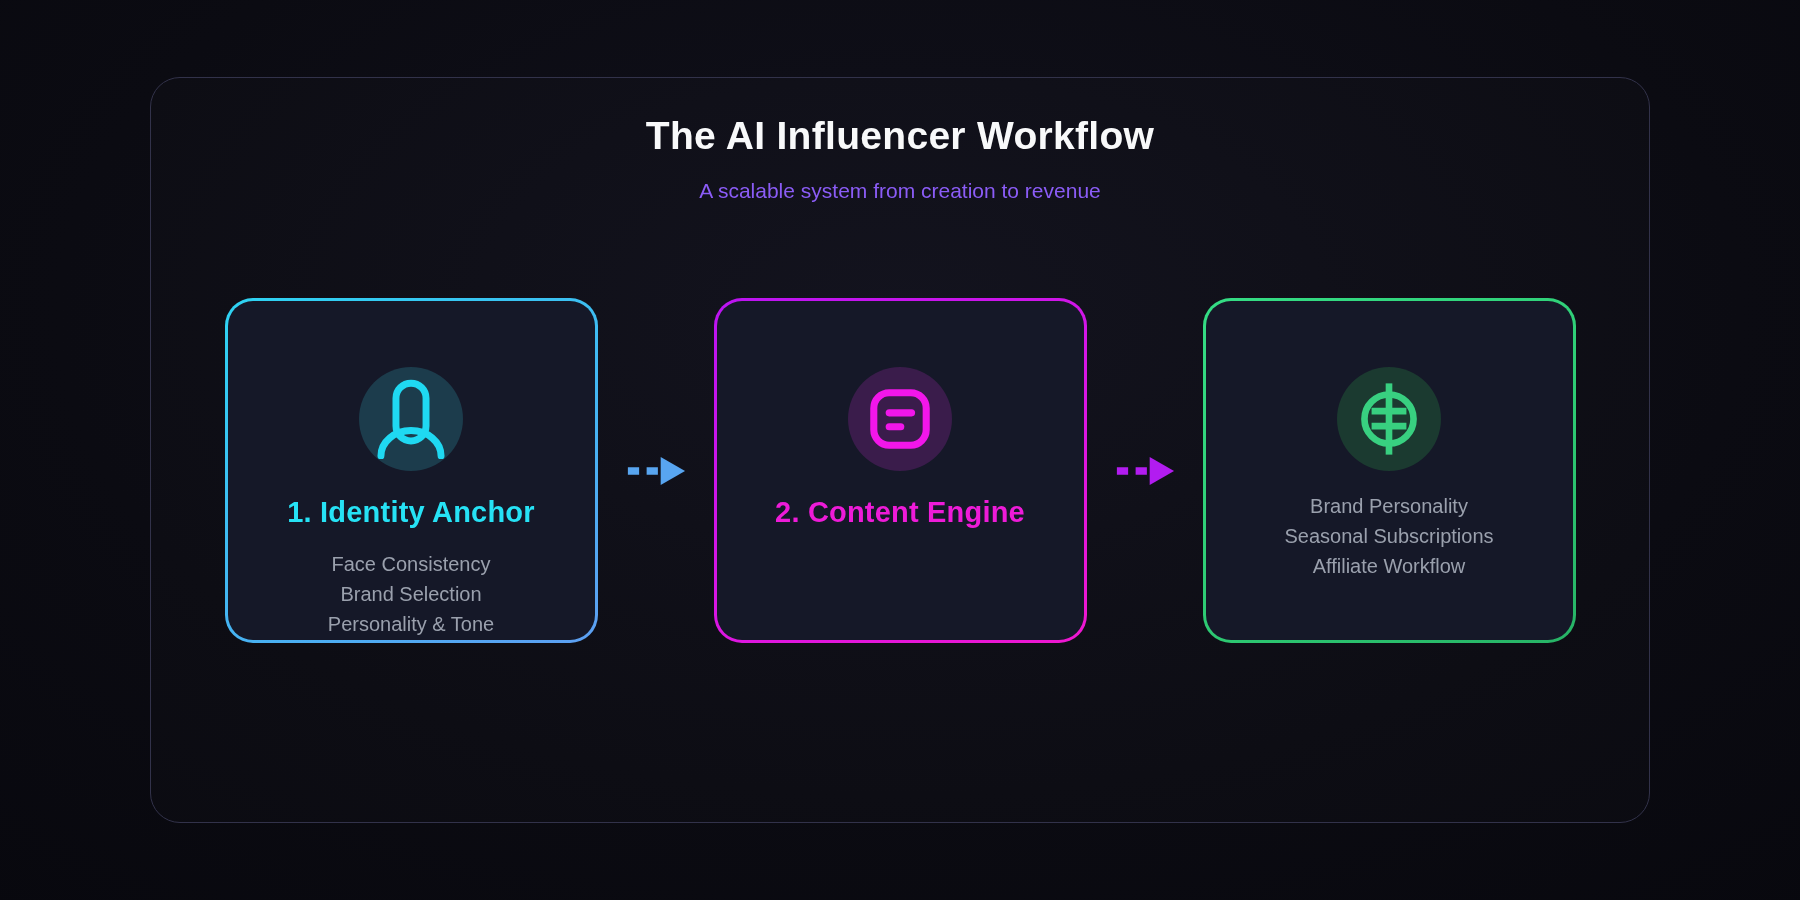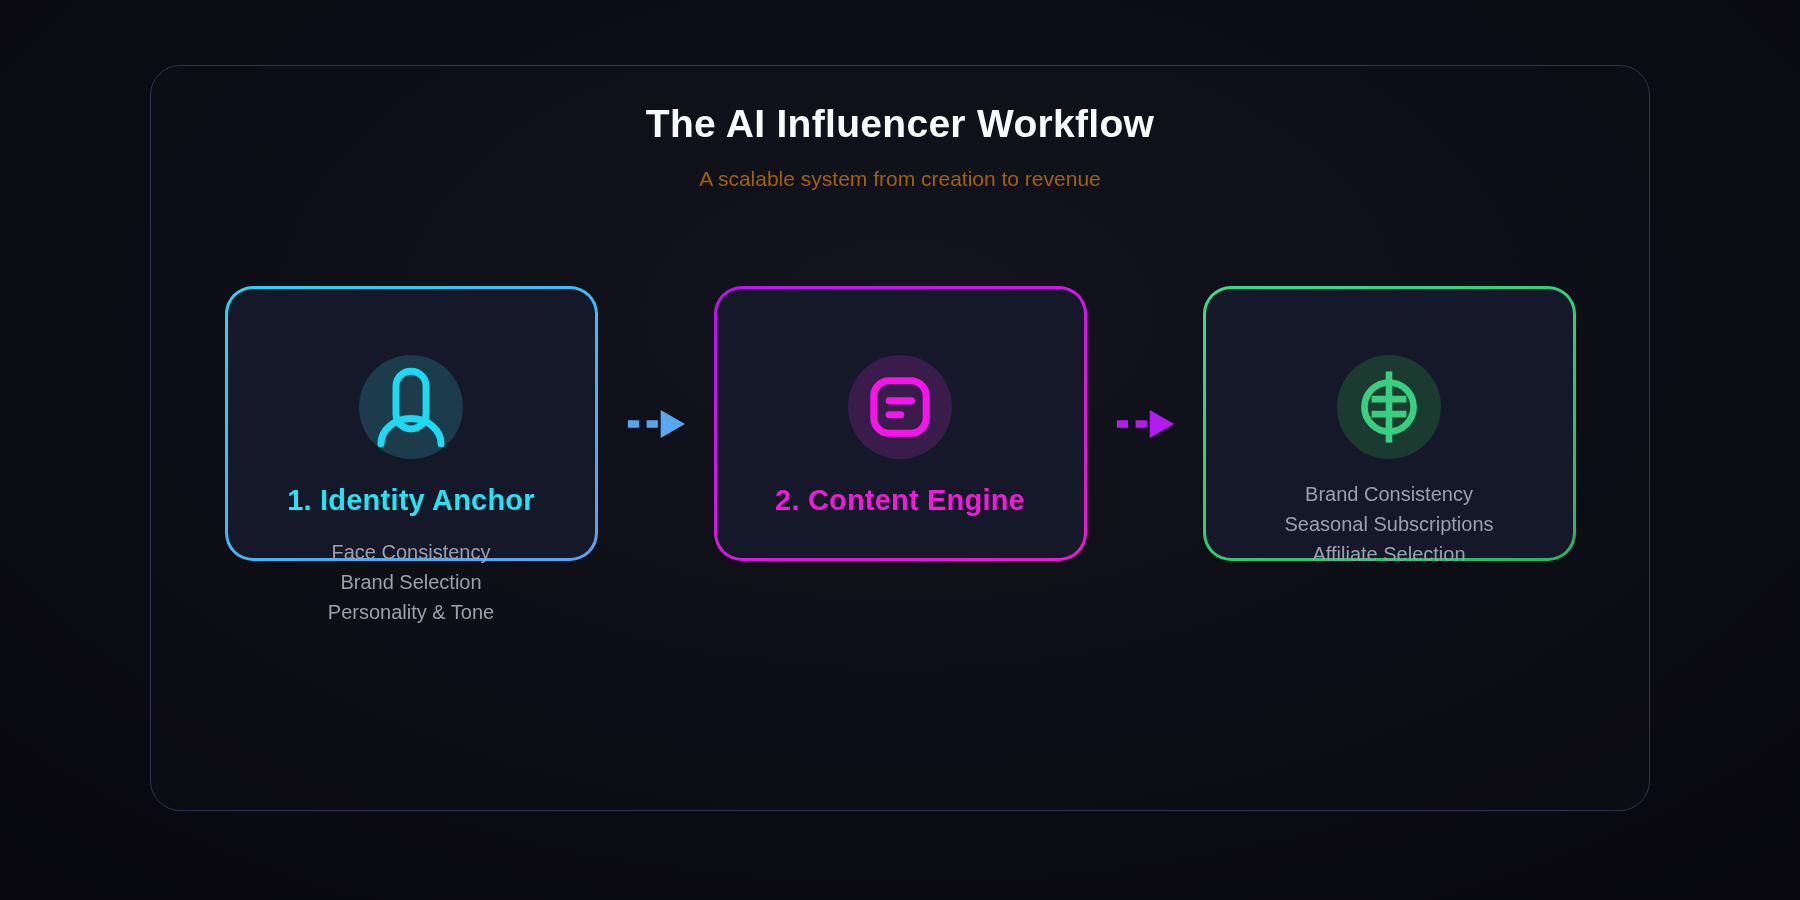--- a/index.html
+++ b/index.html
@@ -4,42 +4,42 @@
 <style>
   html, body { margin: 0; padding: 0; }
   body {
     width: 1800px; height: 900px;
     position: relative; overflow: hidden;
     background: radial-gradient(ellipse 1400px 800px at 50% 35%, #11111c 0%, #0b0b12 60%, #08080e 100%);
     font-family: "Liberation Sans", sans-serif;
   }
 
   .frame {
-    position: absolute; left: 150px; top: 65px;
+    position: absolute; left: 150px; top: 77px;
     width: 1500px; height: 746px; box-sizing: border-box;
     border: 1.5px solid #32324a; border-radius: 30px;
     background: rgba(255,255,255,0.012);
   }
 
   .page-title {
     margin: 36px 0 0; text-align: center;
     font-size: 39px; font-weight: bold; color: #f8f9fa; letter-spacing: 0.3px;
   }
   .page-subtitle {
     margin: 21px 0 0; text-align: center;
-    font-size: 21px; font-weight: 400; color: #a16207;
+    font-size: 21px; font-weight: 400; color: #8b5cf6;
   }
 
   .cards-row {
     position: absolute; left: 0; top: 220px; width: 100%;
     display: flex; justify-content: center; align-items: center;
   }
 
   .card {
-    width: 373px; height: 275px; box-sizing: border-box;
+    width: 373px; height: 345px; box-sizing: border-box;
     border-radius: 28px; border: 3px solid transparent;
     display: flex; flex-direction: column; align-items: center;
   }
   .card--identity {
     background: linear-gradient(#151828,#151828) padding-box,
                 linear-gradient(150deg,#2ed3f2 0%, #43b6f2 55%, #5d9ff2 100%) border-box;
   }
   .card--content {
     background: linear-gradient(#151828,#151828) padding-box,
                 linear-gradient(150deg,#bb14f2 0%, #d916e4 55%, #ef17d0 100%) border-box;
@@ -127,20 +127,20 @@
     <div class="card card--monetization">
       <div class="icon-circle">
         <svg width="76" height="76" viewBox="0 0 48 48" fill="none">
           <circle cx="24" cy="24" r="15.5" stroke="currentColor" stroke-width="4.2"></circle>
           <line x1="24" y1="1.5" x2="24" y2="46.5" stroke="currentColor" stroke-width="4.2"></line>
           <line x1="13" y1="19" x2="35" y2="19" stroke="currentColor" stroke-width="4.2"></line>
           <line x1="13" y1="28.5" x2="35" y2="28.5" stroke="currentColor" stroke-width="4.2"></line>
         </svg>
       </div>
       <ul class="card-items">
-        <li>Brand Consistency</li>
+        <li>Brand Personality</li>
         <li>Seasonal Subscriptions</li>
-        <li>Affiliate Selection</li>
+        <li>Affiliate Workflow</li>
       </ul>
     </div>
 
   </div>
 </div>
 
 </body></html>

